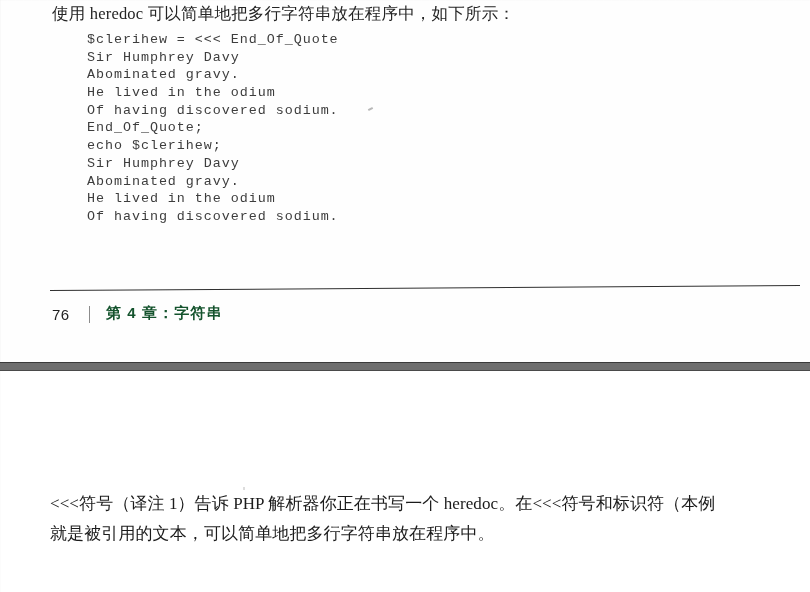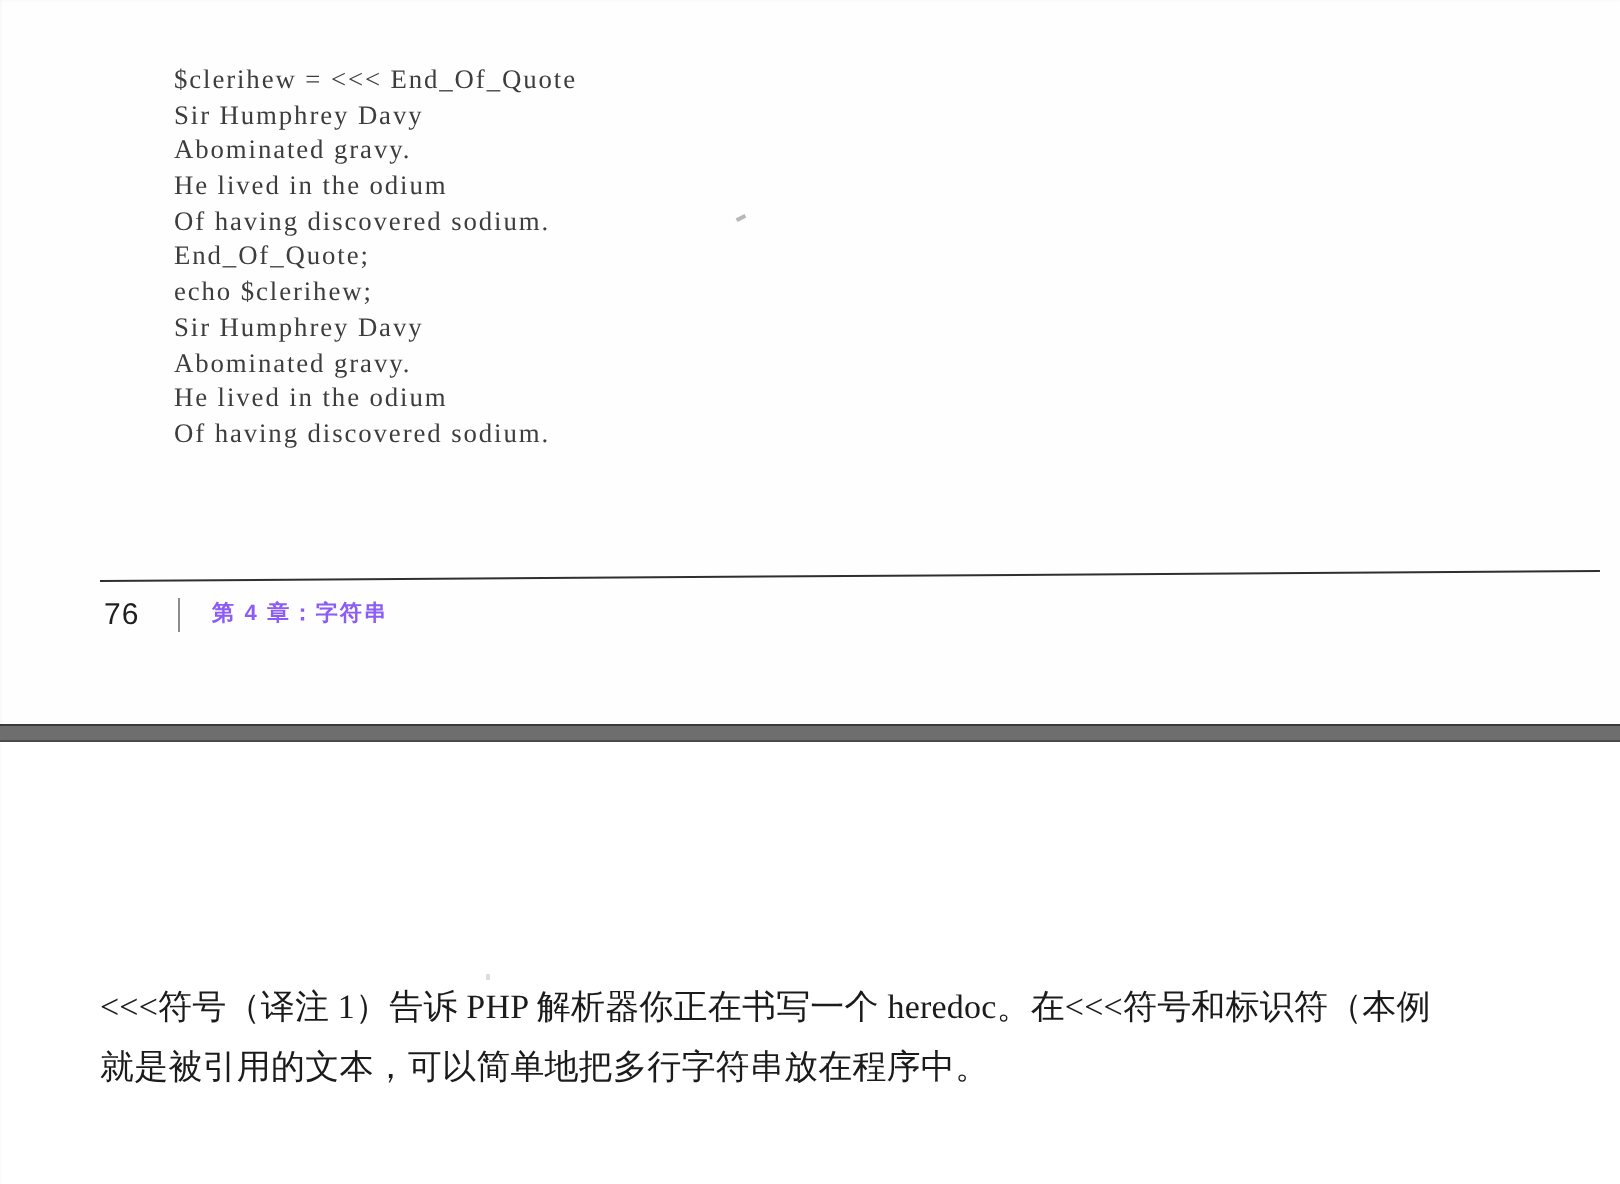--- a/index.html
+++ b/index.html
@@ -44,21 +44,21 @@
     line-height: 24px;
     color: #242424;
     letter-spacing: 0.2px;
     white-space: nowrap;
   }
 
   #code-block {
     position: absolute;
     left: 87px;
     top: 31px;
-    font-family: Liberation Serif, serif;
+    font-family: Liberation Mono, monospace;
     font-size: 13.4px;
     line-height: 17.7px;
     color: #3d3d3d;
     letter-spacing: 0.95px;
     white-space: pre;
   }
   #code-block .code-line {
     height: 17.7px;
     white-space: pre;
   }
@@ -89,42 +89,42 @@
     background: #2f2f2f;
     transform: rotate(-0.38deg);
     transform-origin: left center;
   }
 
   #page-footer {
     position: absolute;
     left: 52px;
     top: 299px;
     display: flex;
-    align-items: flex-start;
+    align-items: flex-end;
     gap: 0;
     height: 24px;
   }
   #page-footer .folio {
     font-family: "Liberation Sans", "DejaVu Sans", sans-serif;
     font-size: 15px;
     color: #1f1f1f;
     letter-spacing: 0.5px;
   }
   #page-footer .folio-sep {
     display: inline-block;
     width: 1.3px;
     height: 17px;
     background: #8c8c8c;
     margin: 0 16px 0 19px;
   }
   #page-footer .chapter-title {
     font-family: "Liberation Sans", "DejaVu Sans", sans-serif;
     font-weight: bold;
-    font-size: 11px;
-    color: #8b5cf6;
+    font-size: 15px;
+    color: #14532d;
     letter-spacing: 1.1px;
     white-space: nowrap;
   }
 
   
   #separator-band {
     position: absolute;
     left: 0;
     top: 362px;
     width: 810px;
@@ -178,20 +178,21 @@
     height: 29.5px;
   }
 </style>
 </head>
 <body>
 
 <div id="scan-page-top">
 
   <div id="scan-noise-top"></div>
 
+  <div class="body-heading">使用 heredoc 可以简单地把多行字符串放在程序中，如下所示：</div>
 
   <div id="code-block"><div class="code-line">$clerihew = &lt;&lt;&lt; End_Of_Quote</div><div class="code-line">Sir Humphrey Davy</div><div class="code-line">Abominated gravy.</div><div class="code-line">He lived in the odium</div><div class="code-line">Of having discovered sodium.</div><div class="code-line">End_Of_Quote;</div><div class="code-line">echo $clerihew;</div><div class="code-line">Sir Humphrey Davy</div><div class="code-line">Abominated gravy.</div><div class="code-line">He lived in the odium</div><div class="code-line">Of having discovered sodium.</div></div>
   <div class="ink-speck"></div>
 
   <div id="footer-rule">
     <div class="rule-line"></div>
   </div>
 
   <div id="page-footer">
     <span class="folio">76</span>

